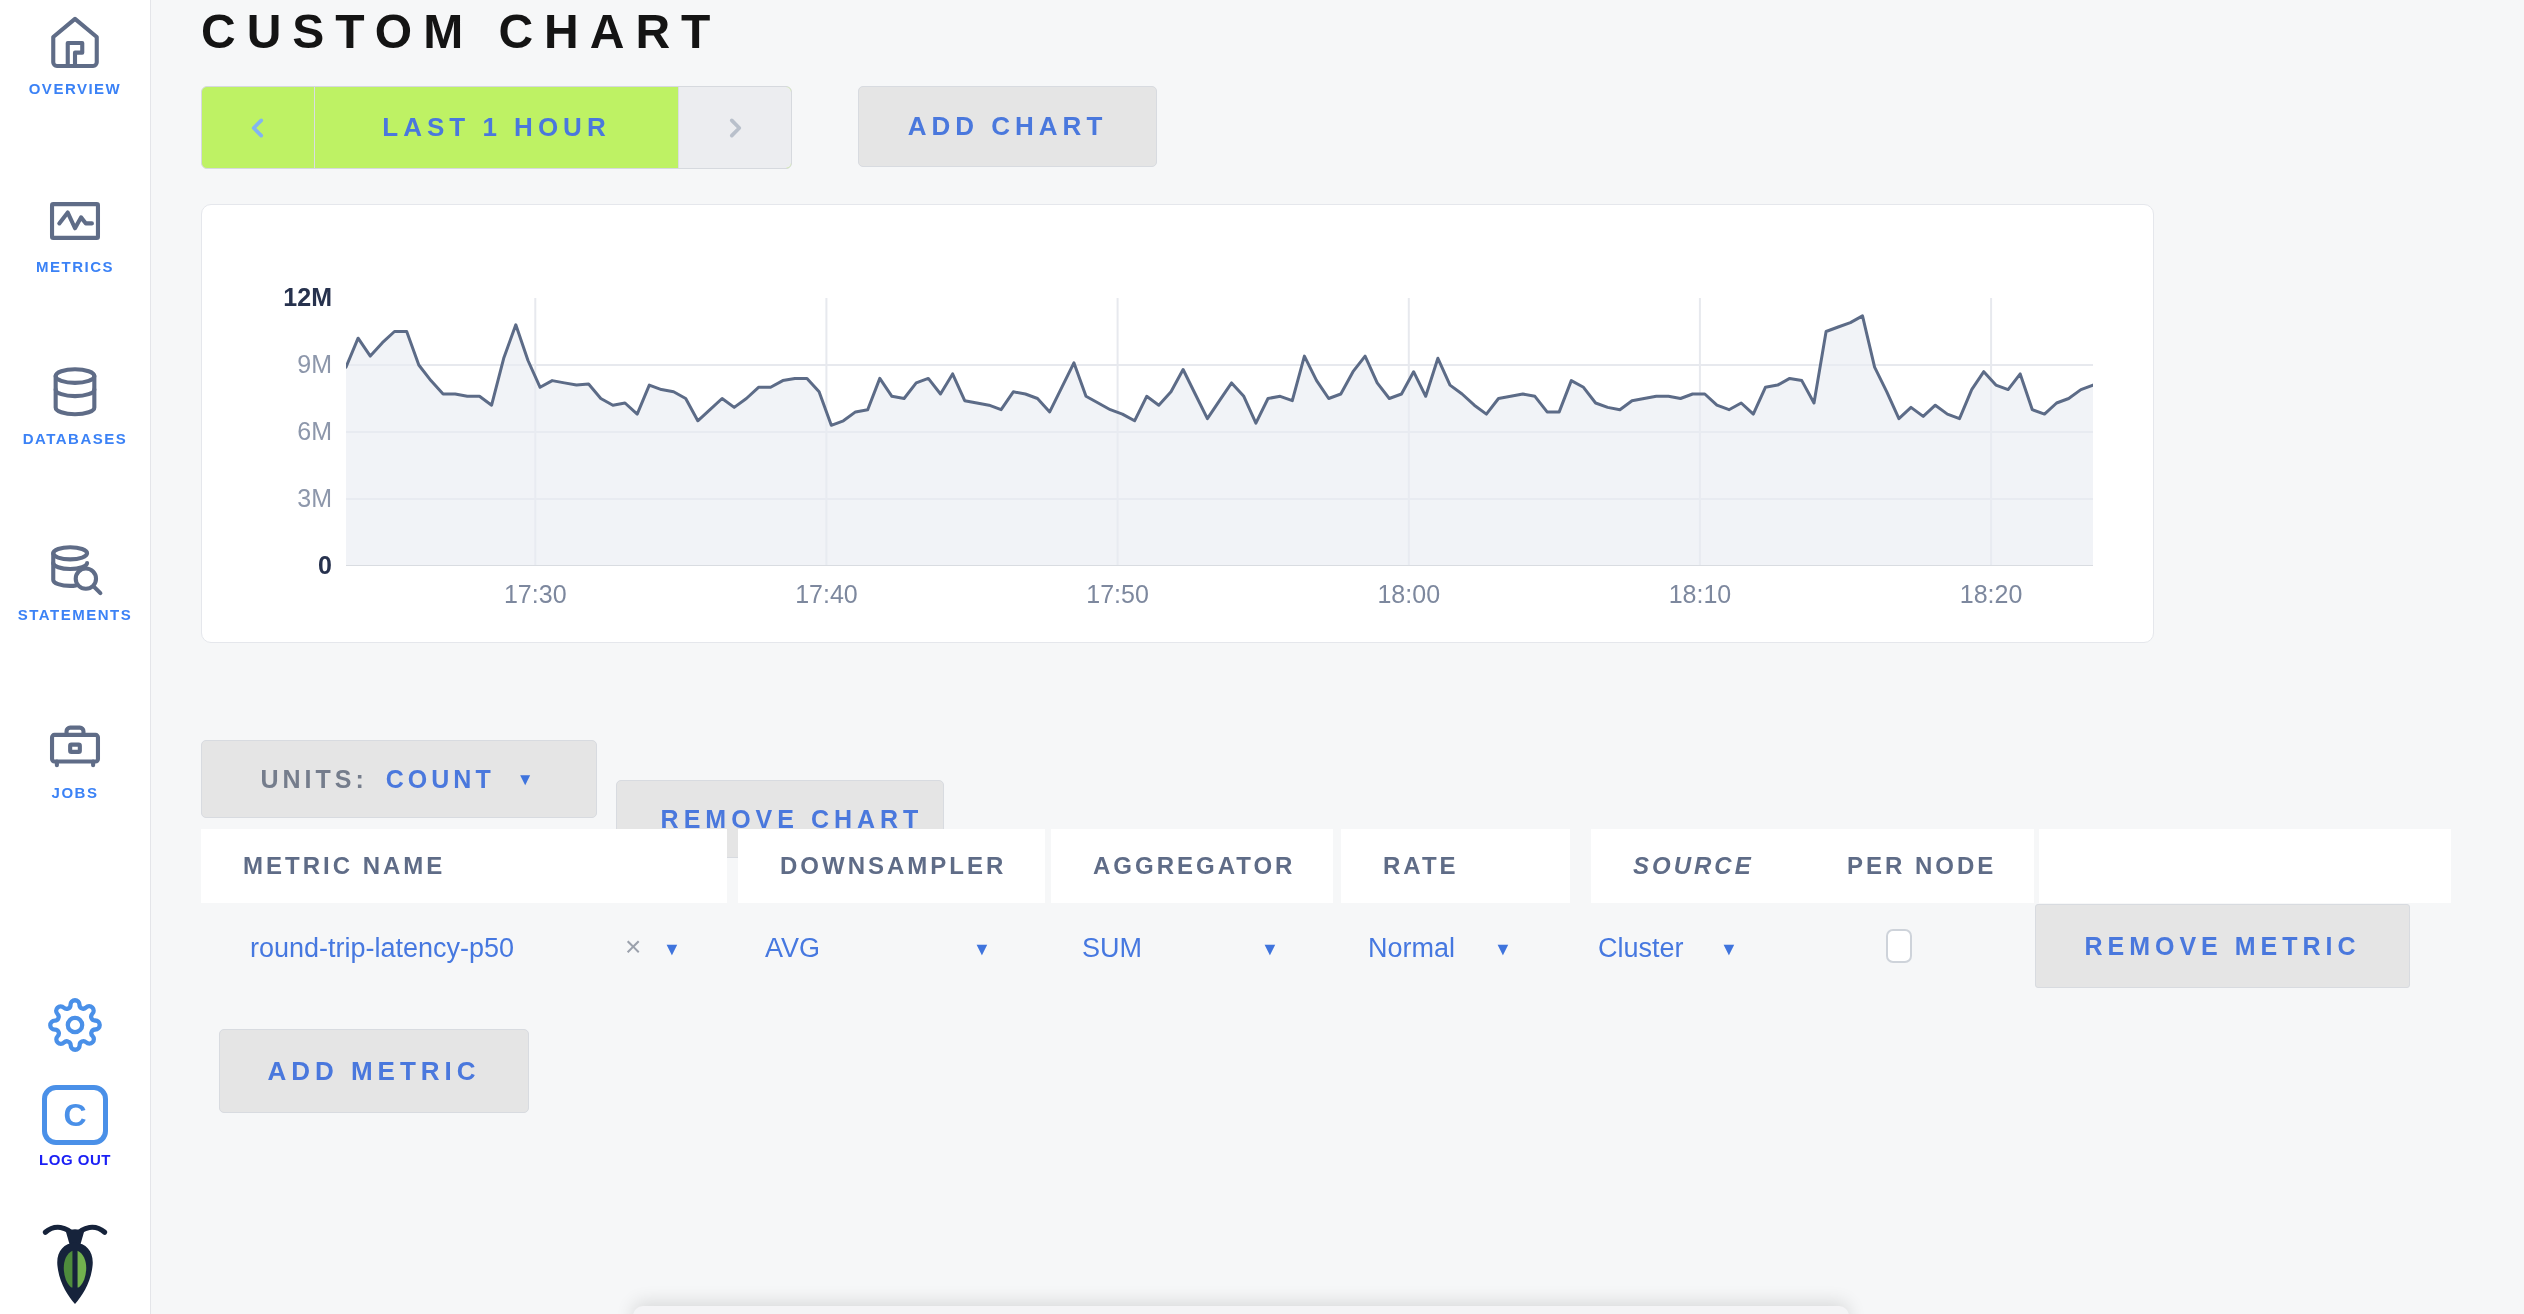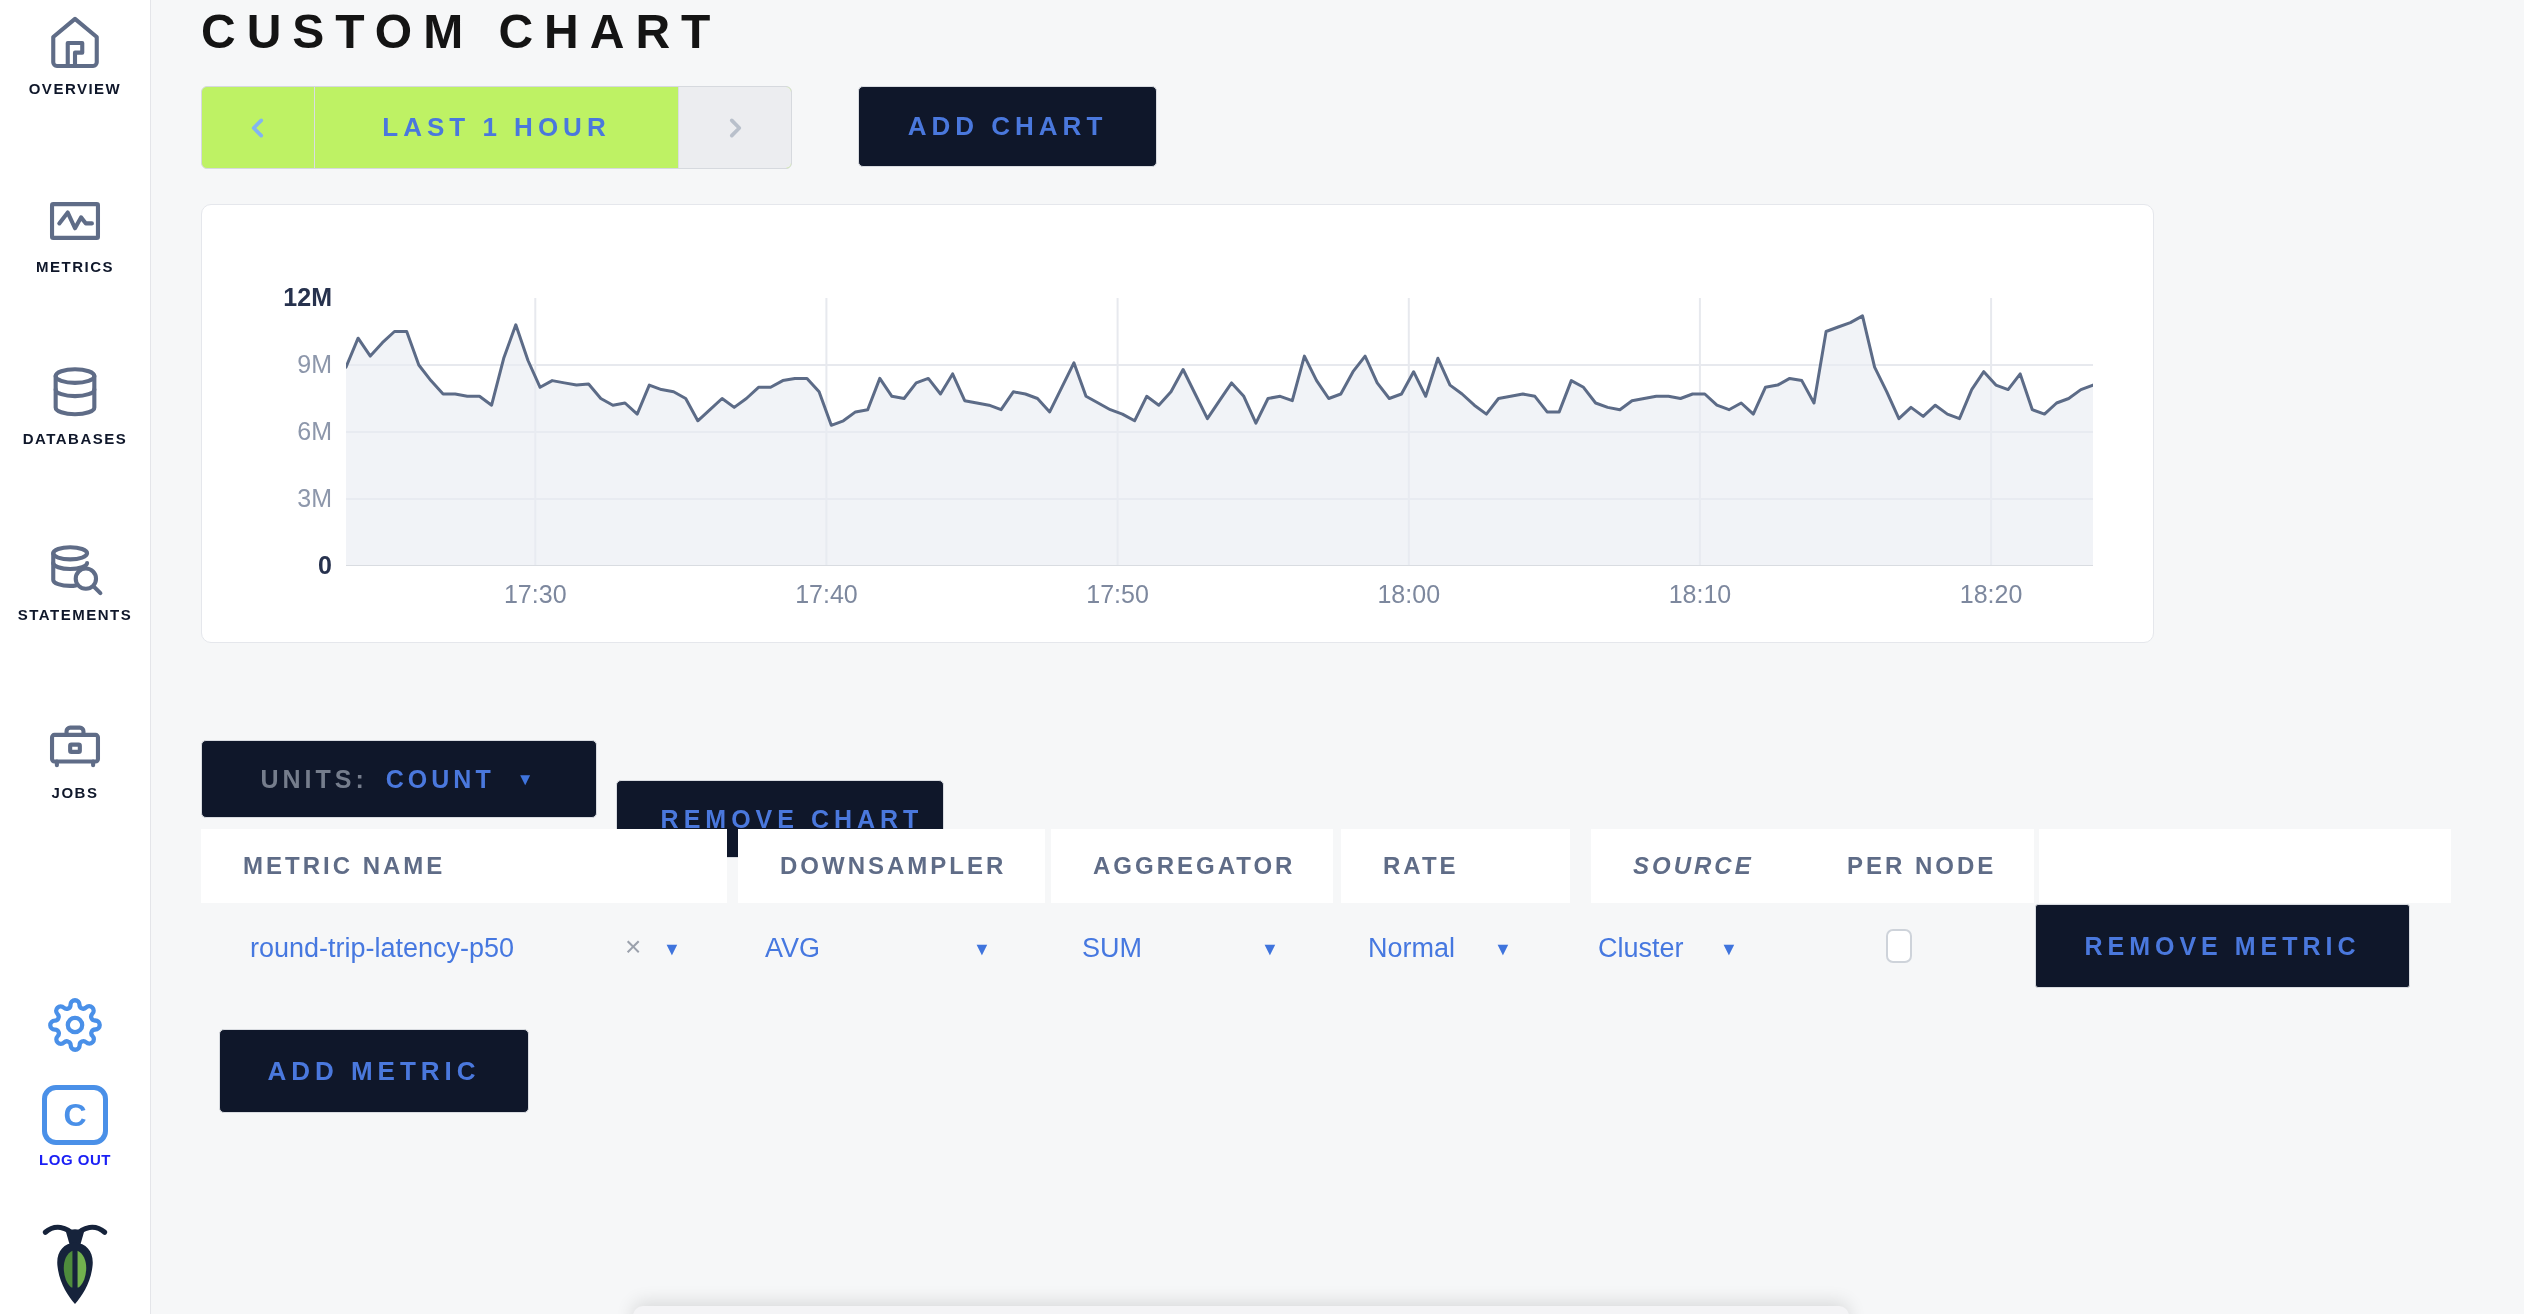--- a/index.html
+++ b/index.html
@@ -2,36 +2,36 @@
 <html><head>
 <meta charset="utf-8">
 <style>
   html,body{margin:0;padding:0;}
   body{font-family:"Liberation Sans","DejaVu Sans",sans-serif;background:#f6f7f8;}
   #app{position:relative;width:2524px;height:1314px;overflow:hidden;background:#f6f7f8;}
 
   
   .sidebar{position:absolute;left:0;top:0;width:150px;height:1314px;background:#ffffff;border-right:1px solid #e4e5e9;}
   .side-item{position:absolute;left:0;width:150px;text-align:center;cursor:pointer;}
-  .side-item .lbl{display:block;margin-top:4px;font-size:15px;font-weight:bold;letter-spacing:1.5px;color:#0f172a;}
+  .side-item .lbl{display:block;margin-top:4px;font-size:15px;font-weight:bold;letter-spacing:1.5px;color:#3b82f6;}
   .side-item svg{display:inline-block;}
   .logout-lbl{display:block;margin-top:6px;font-size:15px;font-weight:bold;letter-spacing:0.5px;color:#1b20f5;}
   .c-logo{display:inline-flex;align-items:center;justify-content:center;width:56px;height:50px;border:5px solid #4a90e8;border-radius:14px;color:#4a90e8;font-size:32px;font-weight:bold;}
 
   
   .main{position:absolute;left:151px;top:0;width:2373px;height:1314px;}
   .page-title{position:absolute;left:50px;top:4px;font-size:48px;font-weight:700;letter-spacing:11px;color:#141414;}
 
   .timesel{position:absolute;left:50px;top:86px;width:589px;height:81px;display:flex;background:#bef264;border:1px solid #d6d9de;border-radius:6px;overflow:hidden;}
   .timesel .arrow{width:112px;display:flex;align-items:center;justify-content:center;cursor:pointer;}
   .timesel .arrow.prev{border-right:1px solid #dadde2;}
   .timesel .arrow.next{border-left:1px solid #dadde2;background:#ecedf0;}
   .timesel .range{flex:1;display:flex;align-items:center;justify-content:center;font-size:26px;font-weight:bold;letter-spacing:5px;color:#4a78dd;cursor:pointer;}
 
-  .btn{display:flex;align-items:center;justify-content:center;background:#0f172a;border:1px solid #d8dbe0;border-radius:5px;color:#4a78dd;font-weight:bold;letter-spacing:5px;cursor:pointer;box-sizing:border-box;}
+  .btn{display:flex;align-items:center;justify-content:center;background:#e5e5e5;border:1px solid #d8dbe0;border-radius:5px;color:#4a78dd;font-weight:bold;letter-spacing:5px;cursor:pointer;box-sizing:border-box;}
   .btn-addchart{position:absolute;left:707px;top:86px;width:299px;height:81px;font-size:26px;}
   .btn-units{position:absolute;left:50px;top:740px;width:396px;height:78px;font-size:25px;}
   .btn-units .u-label{color:#757d8c;margin-right:18px;}
   .btn-removechart{position:absolute;left:465px;top:780px;width:328px;height:78px;font-size:25px;padding-left:24px;}
   .btn-addmetric{position:absolute;left:68px;top:1029px;width:310px;height:84px;font-size:26px;}
   .btn-removemetric{position:absolute;left:1834px;top:1px;width:375px;height:84px;font-size:25px;border-radius:3px;}
   .caret{color:#3f74dd;font-size:17px;line-height:1;}
 
   
   .chart-card{position:absolute;left:50px;top:204px;width:1951px;height:437px;background:#ffffff;border:1px solid #e5e7ec;border-radius:10px;}

